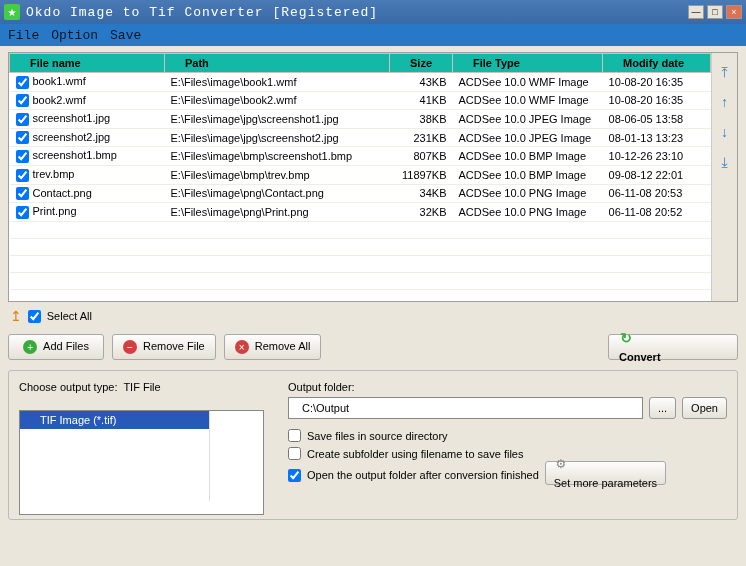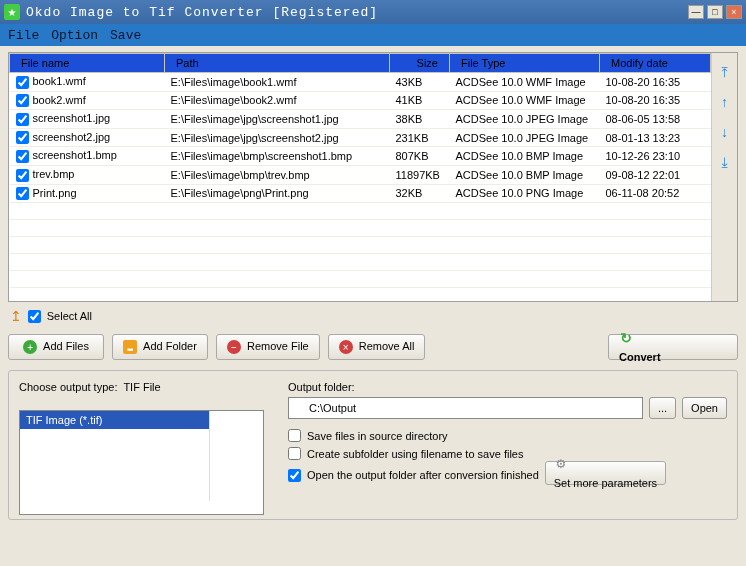--- a/index.html
+++ b/index.html
@@ -14,24 +14,24 @@
 .title-bar .win-btn.close { background: #e07050; color: #fff; }
 
 .menu-bar { height: 22px; background: #2878c8; display: flex; align-items: center; padding: 0 8px; gap: 12px; }
 .menu-bar .menu-item { color: #0f172a; font-family: "Courier New", monospace; font-size: 13px; cursor: pointer; }
 
 .content { padding: 6px 8px; background: #eae6db; height: calc(566px - 24px - 22px); }
 
 .file-table-wrap { border: 1px solid #a0a0a0; background: #fff; height: 250px; position: relative; display: flex; }
 .file-table { flex: 1; overflow: hidden; }
 .file-table table { width: 100%; border-collapse: collapse; }
-.file-table th { background: #1d4ed8; border: 1px solid #c8c4b8; text-align: left; padding: 3px 11px; font-weight: normal; height: 18px; }
+.file-table th { background: #14b8a6; border: 1px solid #c8c4b8; text-align: left; padding: 3px 20px; font-weight: bold; height: 18px; }
 .file-table th.size { text-align: right; }
 .file-table td { padding: 2px 6px; border-bottom: 1px solid #f0ede4; height: 17px; white-space: nowrap; }
-.file-table td.size { text-align: left; }
+.file-table td.size { text-align: right; }
 .file-table td input[type=checkbox] { margin-right: 4px; vertical-align: middle; }
 
 .side-arrows { width: 26px; background: #eae6db; border-left: 1px solid #ccc; display: flex; flex-direction: column; align-items: center; padding-top: 10px; gap: 12px; }
 .side-arrows .arrow-btn { width: 18px; height: 18px; display: flex; align-items: center; justify-content: center; cursor: pointer; color: #2888d8; font-size: 14px; }
 
 .select-all-row { display: flex; align-items: center; gap: 6px; padding: 6px 2px 8px; }
 .select-all-row .up-icon { color: #e08020; font-size: 14px; }
 
 .button-row { display: flex; gap: 8px; align-items: center; padding: 2px 0 10px; }
 .btn { background: linear-gradient(#fdfdfd, #e5e1d6); border: 1px solid #a8a8a8; border-radius: 3px; padding: 5px 10px; display: inline-flex; align-items: flex-start; gap: 6px; cursor: pointer; min-width: 96px; justify-content: center; height: 26px; }
@@ -41,28 +41,28 @@
 .ico.remove { background: #d04040; } .ico.remove::before { content: "−"; }
 .ico.removeall { background: #d04040; } .ico.removeall::before { content: "×"; }
 .btn.convert { min-width: 130px; font-weight: bold; margin-left: auto; flex-direction: column; }
 .ico.convert-i { background: none; color: #3aaa3a; font-size: 14px; } .ico.convert-i::before { content: "↻"; }
 
 .bottom-panel { display: flex; gap: 12px; border: 1px solid #bbb; border-radius: 3px; padding: 10px; background: #eae6db; height: 150px; }
 
 .output-type { width: 245px; }
 .output-type .label-row { margin-bottom: 17px; }
 .type-list { border: 1px solid #888; background: #fff; height: 105px; }
-.type-list .type-item { background: #2858b8; color: #fff; padding: 3px 6px; }
+.type-list .type-item { background: #2858b8; color: #fff; padding: 3px 20px; }
 .type-list .blank-col { border-left: 1px solid #ddd; }
 .type-list table { width: 100%; border-collapse: collapse; }
 .type-list td { height: 18px; }
 
 .output-settings { flex: 1; margin-left: 12px; }
 .output-folder-row { display: flex; gap: 6px; align-items: center; margin: 4px 0 10px; }
-.output-folder-row input[type=text] { flex: 1; border: 1px solid #888; padding: 3px 20px; height: 22px; background: #fff; }
+.output-folder-row input[type=text] { flex: 1; border: 1px solid #888; padding: 3px 13px; height: 22px; background: #fff; }
 .small-btn { border: 1px solid #999; background: linear-gradient(#fdfdfd,#e5e1d6); border-radius: 3px; padding: 3px 8px; height: 22px; cursor: pointer; }
 .check-row { display: flex; align-items: center; gap: 6px; margin: 5px 0; }
 .set-more { float: right; margin-top: -4px; }
 .set-more .ico-gear { width: 14px; height: 14px; display: inline-flex; align-items: center; justify-content: center; color: #888; margin-right: 4px; }
 .set-more .ico-gear::before { content: "⚙"; font-size: 12px; }
 
 .col-name { width: 155px; }
 .col-path { width: 225px; }
 .col-size { width: 60px; }
 .col-type { width: 150px; }
@@ -138,20 +138,27 @@
               <td>10-12-26 23:10</td>
             </tr>
             <tr>
               <td><input type="checkbox" checked="" style="">trev.bmp</td>
               <td>E:\Files\image\bmp\trev.bmp</td>
               <td class="size">11897KB</td>
               <td>ACDSee 10.0 BMP Image</td>
               <td>09-08-12 22:01</td>
             </tr>
             <tr>
+              <td><input type="checkbox" checked="" style="">Contact.png</td>
+              <td>E:\Files\image\png\Contact.png</td>
+              <td class="size">34KB</td>
+              <td>ACDSee 10.0 PNG Image</td>
+              <td>06-11-08 20:53</td>
+            </tr>
+            <tr>
               <td><input type="checkbox" checked="" style="">Print.png</td>
               <td>E:\Files\image\png\Print.png</td>
               <td class="size">32KB</td>
               <td>ACDSee 10.0 PNG Image</td>
               <td>06-11-08 20:52</td>
             </tr>
             <tr>
               <td>&nbsp;</td>
               <td></td>
               <td></td>
@@ -200,24 +207,20 @@
   <div class="select-all-row">
     <span class="up-icon">↥</span>
     <input type="checkbox" checked="" style="">
     <span>Select All</span>
   </div>
 
   <div class="button-row">
     <div class="btn">
         <span class="ico add"></span>
         <span>Add Files</span>
-      </div>
-    <div class="btn">
-        <span class="ico folder"></span>
-        <span>Add Folder</span>
       </div>
     <div class="btn">
         <span class="ico remove"></span>
         <span>Remove File</span>
       </div>
     <div class="btn">
         <span class="ico removeall"></span>
         <span>Remove All</span>
       </div>
     <div class="btn convert">

